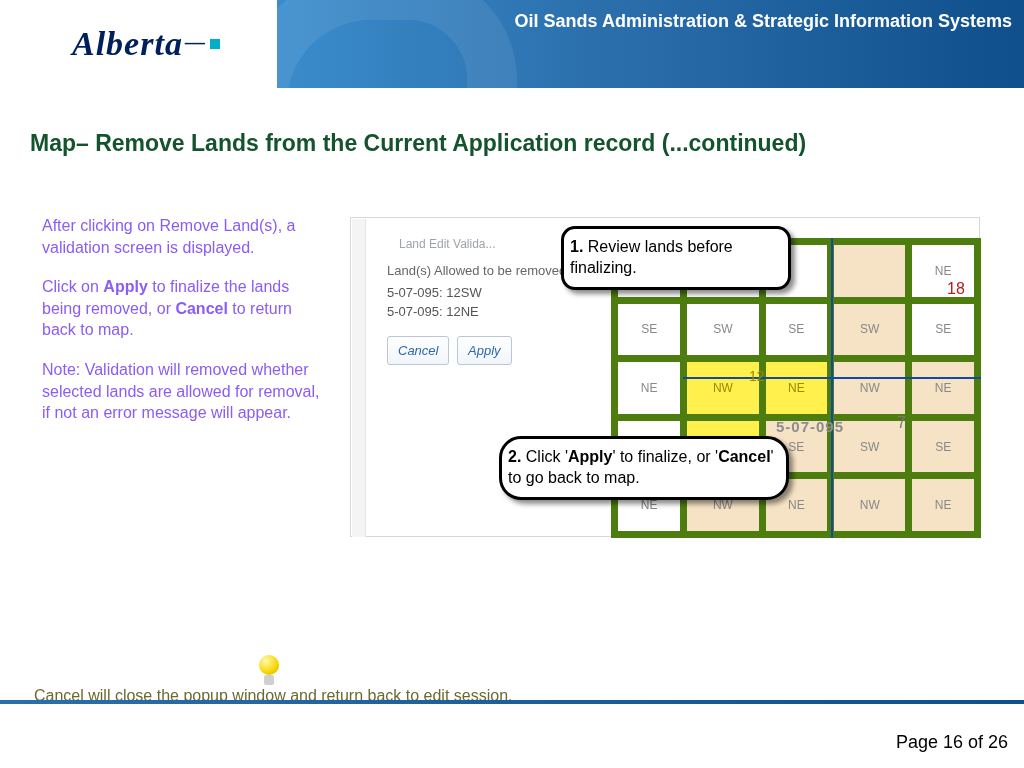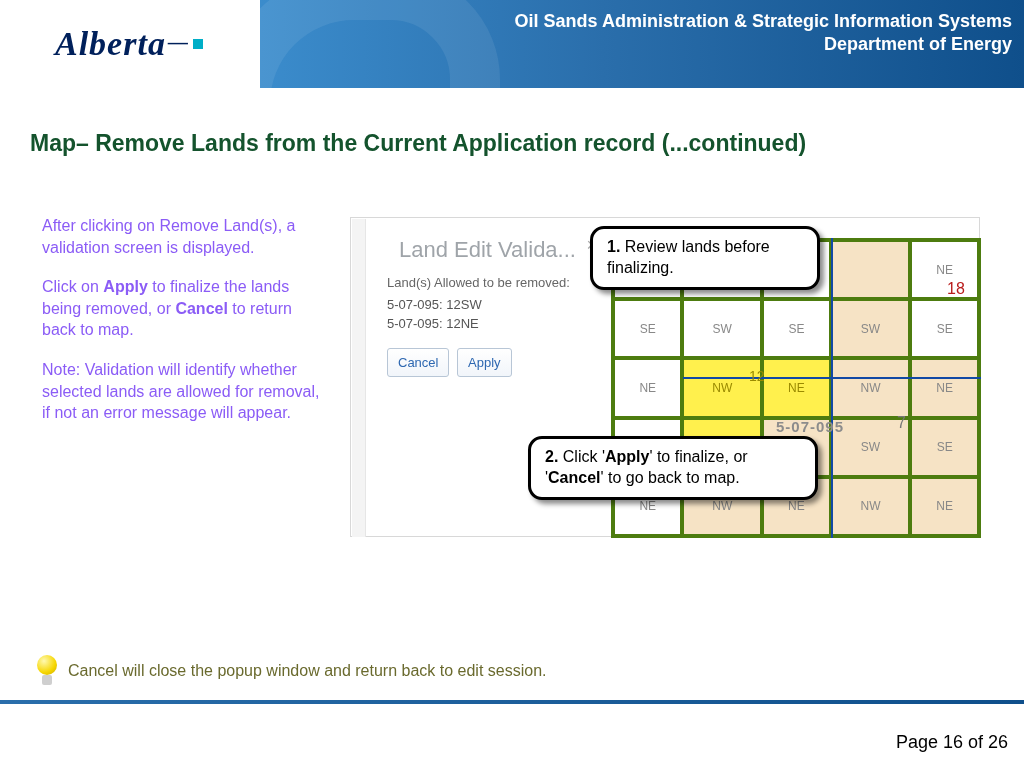--- a/index.html
+++ b/index.html
@@ -1,19 +1,19 @@
 <!DOCTYPE html>
 <html><head>
 <meta charset="utf-8">
 <style>
   * { box-sizing: border-box; margin: 0; padding: 0; }
   body { width: 1024px; height: 768px; font-family: Arial, Helvetica, sans-serif; background: #fff; overflow: hidden; position: relative; }
 
   
-  .header { width: 100%; height: 108px; display: flex; }
+  .header { width: 100%; height: 108px; display: flex; padding-left: 17px; }
   .header-left { width: 260px; height: 88px; background: #fff; display: flex; align-items: center; padding-left: 55px; }
   .logo { font-family: "Brush Script MT", cursive; font-style: italic; font-size: 34px; color: #00205b; font-weight: 600; letter-spacing: 1px; }
   .logo-dash { color: #00205b; font-size: 20px; position: relative; top: -6px; margin-left: 2px; }
   .logo-dot { display: inline-block; width: 10px; height: 10px; background: #00aec7; margin-left: 4px; position: relative; top: -6px; }
   .header-right { flex: 1; height: 88px; background: linear-gradient(90deg, #3b8ccc 0%, #2a6eab 45%, #0f4f8b 100%); position: relative; color: #fff; text-align: right; padding: 10px 12px 0 0; overflow: hidden; }
   .header-right::before { content: ""; position: absolute; left: -40px; top: -30px; width: 180px; height: 180px; border: 50px solid rgba(255,255,255,0.08); border-radius: 55% 45% 50% 60%; }
   .oasis-title { font-size: 26px; font-weight: 700; letter-spacing: 1px; margin-bottom: 4px; }
   .oasis-sub { font-size: 18px; font-weight: 600; line-height: 1.3; }
 
   
@@ -22,77 +22,76 @@
   
   .body-area { position: relative; width: 100%; height: 520px; }
 
   .left-text { position: absolute; left: 42px; top: 58px; width: 280px; font-size: 16px; color: #8b5cf6; line-height: 1.35; }
   .left-text p { margin-bottom: 18px; }
 
   
   .shot { position: absolute; left: 350px; top: 60px; width: 630px; height: 320px; background: #fff; border: 1px solid #d8d8d8; }
   .shot-scroll { position: absolute; left: 1px; top: 1px; width: 14px; height: 318px; background: #f4f4f4; border-right: 1px solid #e6e6e6; }
   .dialog { position: absolute; left: 30px; top: 15px; width: 220px; height: 200px; }
-  .dialog-title { font-size: 22px; color: #9fa4a9; padding: 4px 0 10px 18px; position: relative; }
+  .dialog-title { font-size: 12px; color: #9fa4a9; padding: 4px 0 10px 18px; position: relative; }
   .dialog-title::after { content: "×"; position: absolute; right: 4px; top: 2px; color: #aaa; font-size: 18px; }
   .dialog-body { font-size: 13px; color: #555; padding-left: 6px; line-height: 1.5; }
   .dialog-body .hdr { font-size: 13px; color: #666; margin-bottom: 2px; }
-  .dialog-btns { margin-top: 14px; }
+  .dialog-btns { margin-top: 14px; font-style: italic; }
   .btn { display: inline-block; font-size: 13px; padding: 4px 10px; border: 1px solid #b8c6d6; border-radius: 3px; background: linear-gradient(#fff,#f1f5fa); color: #2e68b1; margin-right: 4px; }
 
   
   .grid { position: absolute; left: 260px; top: 20px; width: 370px; height: 300px; }
   table.g { border-collapse: collapse; width: 100%; height: 100%; }
-  table.g td { border: 4px solid #4d7c0f; text-align: center; font-size: 12px; color: #888; height: 46px; background: #fff; }
+  table.g td { border: 7px solid #4d7c0f; text-align: center; font-size: 12px; color: #888; height: 46px; background: #fff; }
   table.g td.tan { background: #f6e3c5; }
   table.g td.yel { background: #fff04d; color: #9a8a00; }
   table.g td.lab { font-size: 16px; color: #888; font-weight: 600; }
   .township { position: absolute; left: 425px; top: 200px; font-size: 15px; font-weight: 700; color: #8c8c8c; letter-spacing: 1px; }
   .vline-blue { position: absolute; background: #1249a5; width: 2px; }
   .hline-blue { position: absolute; background: #1249a5; height: 2px; }
 
   
-  .callout { position: absolute; background: #fff; border: 3px solid #000; border-radius: 14px; padding: 8px 14px; font-size: 16px; line-height: 1.3; box-shadow: 4px 4px 5px rgba(0,0,0,0.45); z-index: 20; color: #000; margin-left: 29px; }
+  .callout { position: absolute; background: #fff; border: 3px solid #000; border-radius: 14px; padding: 8px 6px; font-size: 16px; line-height: 1.3; box-shadow: 4px 4px 5px rgba(0,0,0,0.45); z-index: 20; color: #000; }
   .callout .num { font-weight: 700; }
 
   
-  .tip { position: absolute; left: 34px; top: 655px; display: flex; align-items: center; font-size: 16px; color: #6a6a2e; }
+  .tip { position: absolute; left: 34px; top: 655px; display: flex; align-items: center; font-size: 16px; color: #6a6a2e; flex-direction: column; }
   .bulb { width: 26px; height: 32px; margin-right: 8px; position: relative; }
   .bulb::before { content: ""; position: absolute; top: 0; left: 3px; width: 20px; height: 20px; background: radial-gradient(circle at 35% 30%, #fff9b0, #f6d600 60%, #c9a800); border-radius: 50%; }
   .bulb::after { content: ""; position: absolute; bottom: 2px; left: 8px; width: 10px; height: 10px; background: #cfcfcf; border-radius: 2px; }
 
   
   .footer-bar { position: absolute; left: 0; top: 700px; width: 100%; height: 4px; background: linear-gradient(90deg, #2a6eab, #0f4f8b); }
   .page-num { position: absolute; right: 16px; top: 732px; font-size: 18px; color: #000; }
 </style>
 </head>
 <body>
 
 <div class="header">
   <div class="header-left">
     <span class="logo">
       <span>Alberta</span><span class="logo-dash">—</span><span class="logo-dot"></span>
     </span>
   </div>
   <div class="header-right">
     <div class="oasis-sub">Oil Sands Administration &amp; Strategic Information Systems</div>
-    <div class="oasis-sub">Department of Energy</div>
   </div>
 </div>
 
 <div class="slide-title">Map– Remove Lands from the Current Application record (...continued)</div>
 
 <div class="body-area">
 
   <div class="left-text">
     <p>After clicking on Remove Land(s), a validation screen is displayed.</p>
     <p>
       <span>Click on </span><b>Apply</b><span> to finalize the lands being removed, or </span><b>Cancel</b><span> to return back to map.</span>
     </p>
-    <p>Note:  Validation will identify whether selected lands are allowed for removal, if not an error message will appear.</p>
+    <p>Note:  Validation will removed whether selected lands are allowed for removal, if not an error message will appear.</p>
   </div>
 
   <div class="shot">
     <div class="shot-scroll"></div>
 
     <div class="grid">
       <table class="g">
         <tbody>
             <tr>
           <td></td>
@@ -148,21 +147,21 @@
         <div class="dialog-btns">
           <span class="btn">Cancel</span>
           <span class="btn">Apply</span>
         </div>
       </div>
     </div>
 
     <div class="callout" style="left:210px; top:8px; width:230px;">
       <span class="num">1.</span><span> Review lands before finalizing.</span>
     </div>
-    <div class="callout" style="left:148px; top:218px; width:290px;">
+    <div class="callout" style="left:148px; top:218px; width:290px;border-radius:22px;">
       <span class="num">2.</span><span> Click '</span><b>Apply</b><span>' to finalize, or '</span><b>Cancel</b><span>' to go back to map.</span>
     </div>
   </div>
 </div>
 
 <div class="tip">
   <span class="bulb"></span>
   <span>Cancel will close the popup window and return back to edit session.</span>
 </div>
 

